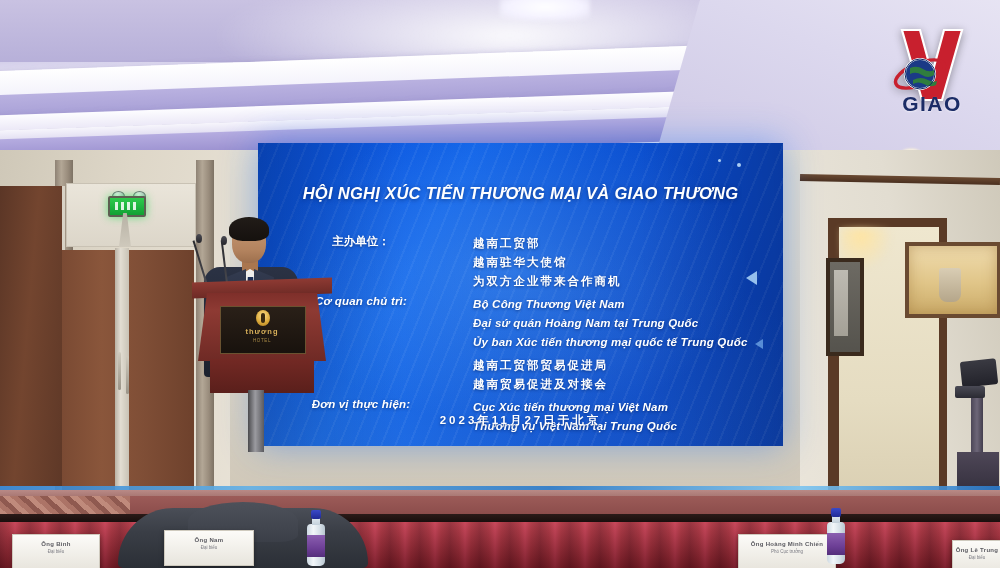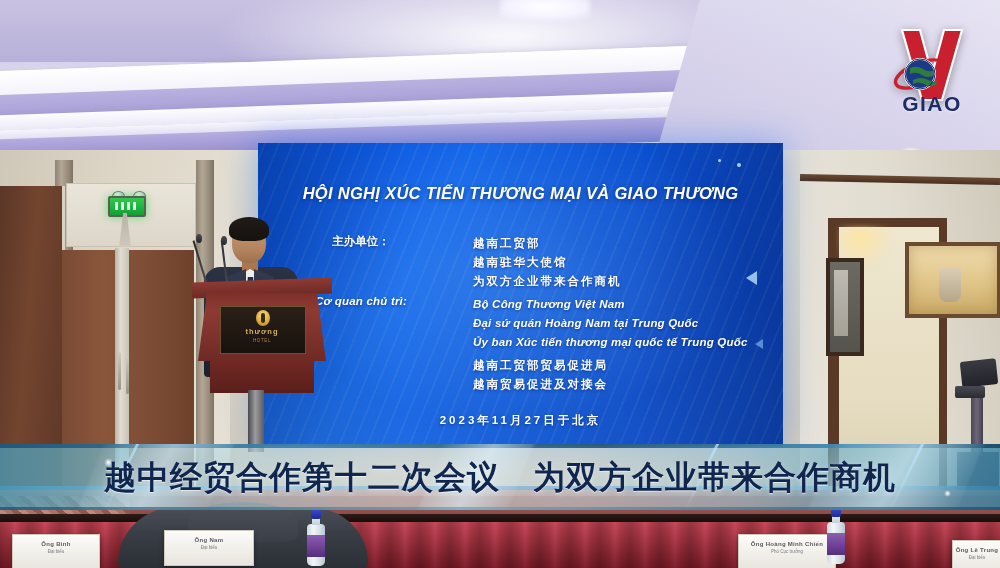--- a/index.html
+++ b/index.html
@@ -588,20 +588,27 @@
               <div class="scr-val vn">Đại sứ quán Hoàng Nam tại Trung Quốc</div>
               <div class="scr-val vn">Ủy ban Xúc tiến thương mại quốc tế Trung Quốc</div>
             </div>
           </div>
           <div class="scr-row">
             <div class="scr-vals">
               <div class="scr-val cn">越南工贸部贸易促进局</div>
               <div class="scr-val cn">越南贸易促进及对接会</div>
             </div>
           </div>
+          <div class="scr-row">
+            <div class="scr-lbl vn">Đơn vị thực hiện:</div>
+            <div class="scr-vals">
+              <div class="scr-val vn">Cục Xúc tiến thương mại Việt Nam</div>
+              <div class="scr-val vn">Thương vụ Việt Nam tại Trung Quốc</div>
+            </div>
+          </div>
         </div>
 
       <div class="scr-date">2023年11月27日于北京</div>
     </div>
   </div>
 
   <div class="speaker">
     <div class="sp-body"></div>
     <div class="sp-neck"></div>
     <div class="sp-head"></div>
@@ -662,33 +669,20 @@
     <div class="btl-neck"></div>
     <div class="btl-cap"></div>
   </div>
   <div class="bottle" style="left:826px;top:508px;">
     <div class="btl-body"></div>
     <div class="btl-label"></div>
     <div class="btl-neck"></div>
     <div class="btl-cap"></div>
   </div>
 
-  <div class="banner">
-    <div class="banner-top"></div>
-    <div class="banner-streak" style="left:90px;"></div>
-    <div class="banner-streak" style="left:430px;width:90px;"></div>
-    <div class="banner-streak" style="left:820px;width:150px;"></div>
-    <div class="banner-diag" style="left:120px;"></div>
-    <div class="banner-diag" style="left:700px;"></div>
-    <div class="banner-diag" style="left:905px;"></div>
-    <div class="banner-glint" style="left:104px;top:14px;"></div>
-    <div class="banner-glint" style="left:944px;top:46px;width:7px;height:7px;"></div>
-    <div class="headline">越中经贸合作第十二次会议　为双方企业带来合作商机</div>
-    <div class="banner-bot"></div>
-  </div>
 
   <div class="logo">
     <svg viewBox="0 0 92 92" width="92" height="92" aria-hidden="true">
 
       <path d="M16 8 L34 8 L46 52 L58 8 L76 8 L56 78 L36 78 Z" fill="#c8202e" stroke="#ffffff" stroke-width="2.2"></path>
 
       <ellipse cx="34" cy="52" rx="26" ry="11" fill="none" stroke="#c8202e" stroke-width="3.4" transform="rotate(-22 34 52)"></ellipse>
 
       <circle cx="34" cy="52" r="15" fill="#1b3a86" stroke="#ffffff" stroke-width="2"></circle>
       <path d="M24 46 q7 -3 13 1 q6 4 11 1 l0 5 q-6 4 -12 0 q-6 -4 -12 -1 Z" fill="#2f7d3e"></path>

